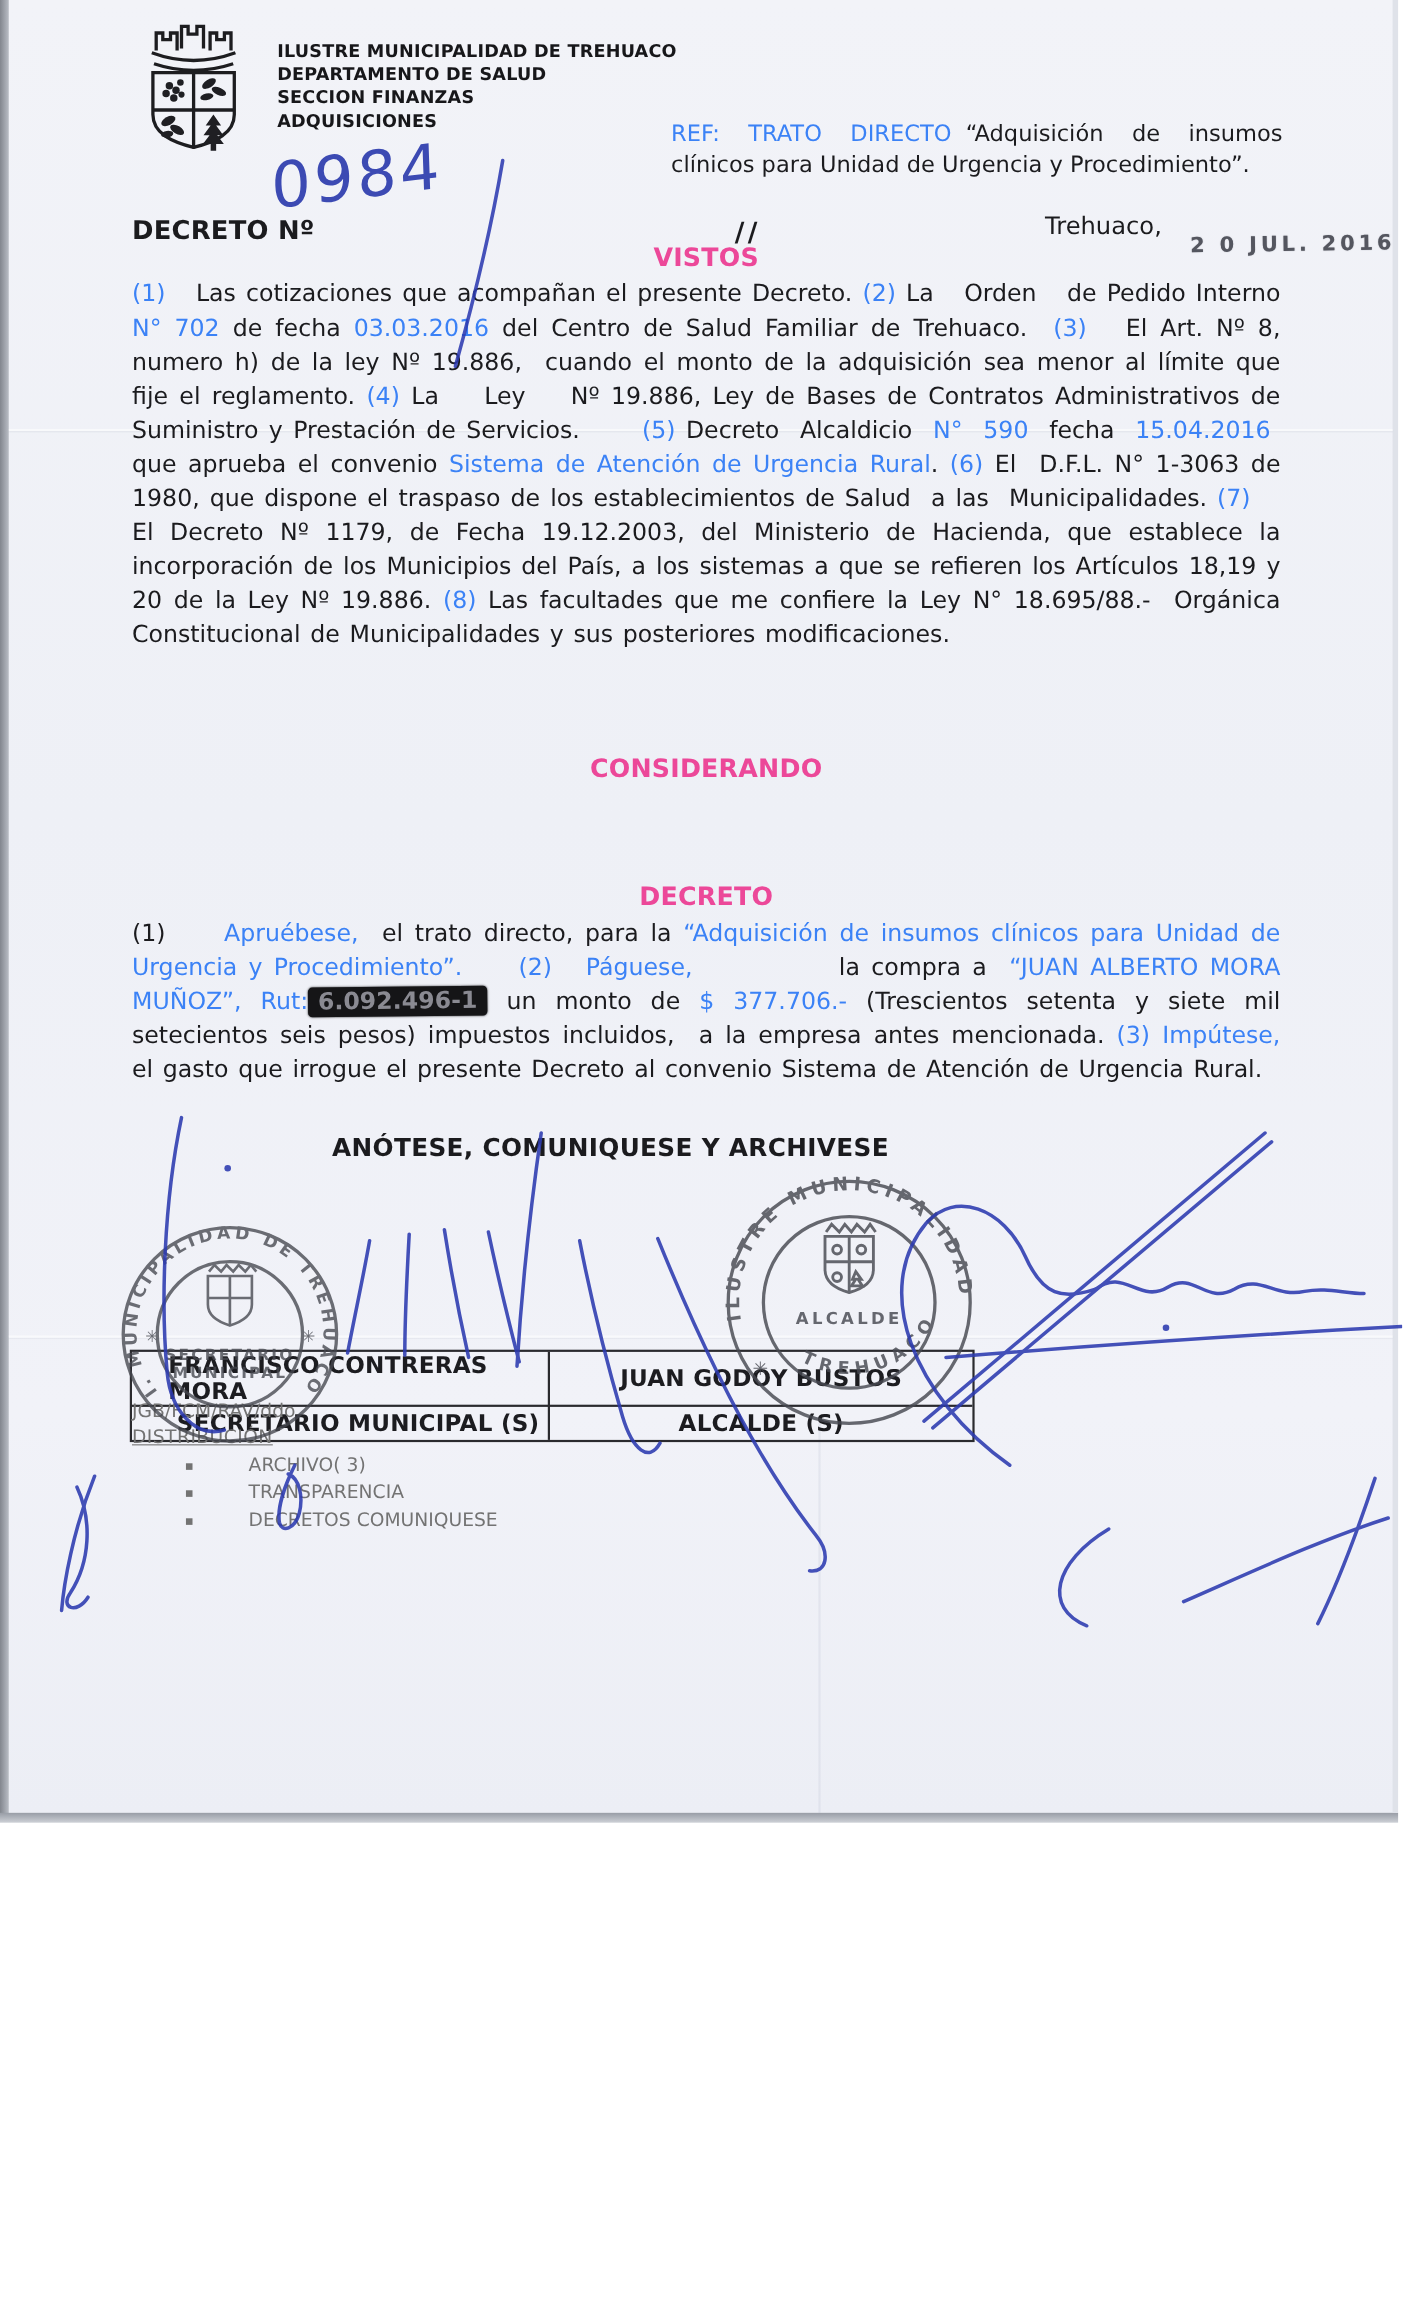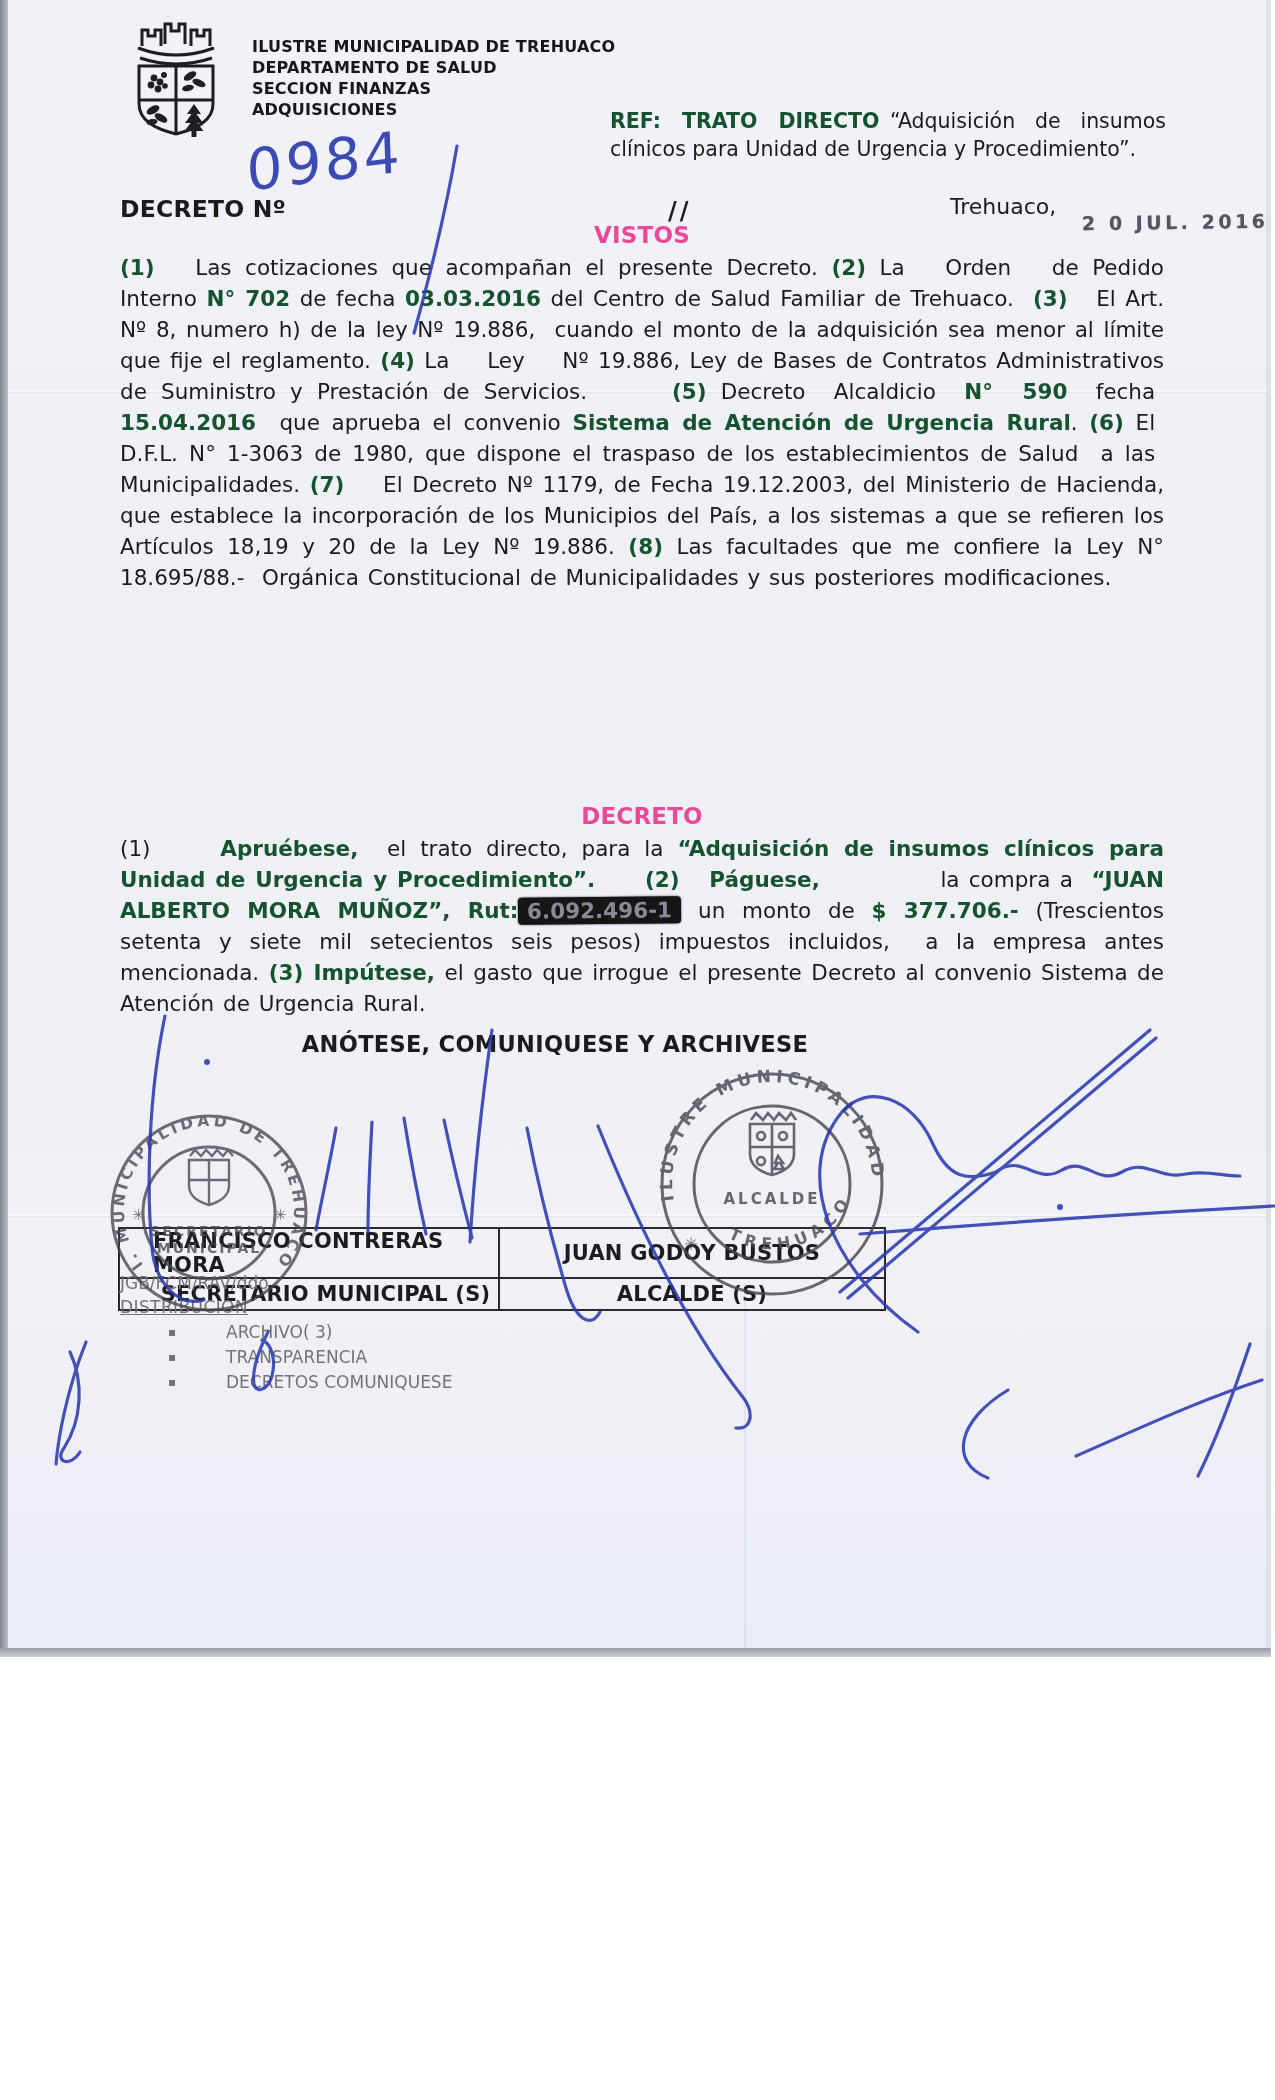--- a/index.html
+++ b/index.html
@@ -11,21 +11,21 @@
   .edge-left{position:absolute;left:0;top:0;width:8px;height:1656px;
              background:linear-gradient(90deg,#82868e,#b9bdc5);}
   .edge-bottom{position:absolute;left:0;top:1648px;width:1271px;height:9px;
                background:linear-gradient(180deg,#989da6,#cdd0d6);}
   .edge-right{position:absolute;left:1266px;top:0;width:5px;height:1648px;background:#dfe2e9;}
   .crease-h{position:absolute;left:8px;width:1258px;height:2px;background:rgba(255,255,255,.55);
             box-shadow:0 1px 1px rgba(120,130,160,.12);}
   .crease-v{position:absolute;top:1290px;left:744px;width:2px;height:358px;background:rgba(170,178,200,.18);}
 
   .blk{position:absolute;}
-  .b{font-weight:bold;color:#14532d;}
+  .b{font-weight:normal;color:#3b82f6;}
 
   
   #org-lines{left:252px;top:36px;font-weight:bold;font-size:16px;line-height:21px;letter-spacing:.2px;color:#17171a;}
   #logo{left:120px;top:12px;}
 
   
   #ref{left:610px;top:108px;width:556px;font-size:20.5px;line-height:27.5px;text-align:justify;}
 
   
   #decreto-label{left:120px;top:195px;font-weight:bold;font-size:23.5px;letter-spacing:.2px;}
@@ -130,20 +130,21 @@
 
   <div id="decreto-label" class="blk">DECRETO Nº</div>
   <div id="decree-number" class="blk">0984</div>
   <div id="slashes" class="blk">//</div>
   <div id="place" class="blk">Trehuaco,</div>
   <div id="date-stamp" class="blk">2 0 JUL. 2016</div>
 
   <div id="vistos-head" class="blk hsec">VISTOS</div>
   <div id="vistos-para" class="blk para"><span class="b">(1)</span><span>&nbsp;&nbsp; Las cotizaciones que acompañan el presente Decreto. </span><span class="b">(2)</span><span> La&nbsp;&nbsp; Orden&nbsp;&nbsp; de Pedido Interno </span><span class="b">N° 702</span><span> de fecha </span><span class="b">03.03.2016</span><span> del Centro de Salud Familiar de Trehuaco.&nbsp; </span><span class="b">(3)</span><span>&nbsp;&nbsp; El Art. Nº 8, numero h) de la ley Nº 19.886,&nbsp; cuando el monto de la adquisición sea menor al límite que fije el reglamento. </span><span class="b">(4)</span><span> La&nbsp;&nbsp;&nbsp; Ley&nbsp;&nbsp;&nbsp; Nº 19.886, Ley de Bases de Contratos Administrativos de Suministro y Prestación de Servicios.&nbsp;&nbsp;&nbsp;&nbsp;&nbsp; </span><span class="b">(5)</span><span> Decreto&nbsp; Alcaldicio&nbsp; </span><span class="b">N°&nbsp; 590</span><span>&nbsp; fecha&nbsp; </span><span class="b">15.04.2016</span><span>&nbsp; que aprueba el convenio </span><span class="b">Sistema de Atención de Urgencia Rural</span><span>. </span><span class="b">(6)</span><span> El&nbsp; D.F.L. N° 1-3063 de 1980, que dispone el traspaso de los establecimientos de Salud&nbsp; a las&nbsp; Municipalidades. </span><span class="b">(7)</span><span>&nbsp;&nbsp;&nbsp; El Decreto Nº 1179, de Fecha 19.12.2003, del Ministerio de Hacienda, que establece la incorporación de los Municipios del País, a los sistemas a que se refieren los Artículos 18,19 y 20 de la Ley Nº 19.886. </span><span class="b">(8)</span><span> Las facultades que me confiere la Ley N° 18.695/88.-&nbsp; Orgánica Constitucional de Municipalidades y sus posteriores modificaciones.</span></div>
 
+  <div id="considerando-head" class="blk hsec">CONSIDERANDO</div>
 
   <div id="decreto-head" class="blk hsec">DECRETO</div>
   <div id="decreto-para" class="blk para"><span>(1)&nbsp;&nbsp;&nbsp;&nbsp; </span><span class="b">Apruébese,&nbsp;</span><span> el trato directo, para la </span><span class="b">“Adquisición de insumos clínicos para Unidad de Urgencia y Procedimiento”.&nbsp;&nbsp;&nbsp;&nbsp; </span><span class="b">(2)&nbsp;&nbsp; Páguese,</span><span>&nbsp;&nbsp;&nbsp;&nbsp;&nbsp;&nbsp;&nbsp;&nbsp;&nbsp;&nbsp;&nbsp;&nbsp; la compra a&nbsp; </span><span class="b">“JUAN ALBERTO MORA MUÑOZ”, Rut:</span><span class="redact">6.092.496-1</span><span>&nbsp;un monto de </span><span class="b">$ 377.706.-</span><span> (Trescientos setenta y siete mil setecientos seis pesos) impuestos incluidos,&nbsp; a la empresa antes mencionada. </span><span class="b">(3) Impútese,</span><span> el gasto que irrogue el presente Decreto al convenio Sistema de Atención de Urgencia Rural.</span></div>
 
   <div id="closing" class="blk">ANÓTESE, COMUNIQUESE Y ARCHIVESE</div>
 
   <div id="sig-table" class="blk">
     <div class="sig-cell c1 r1">FRANCISCO CONTRERAS MORA</div>
     <div class="sig-cell r1">JUAN GODOY BUSTOS</div>
     <div class="sig-cell c1">SECRETARIO MUNICIPAL (S)</div>

